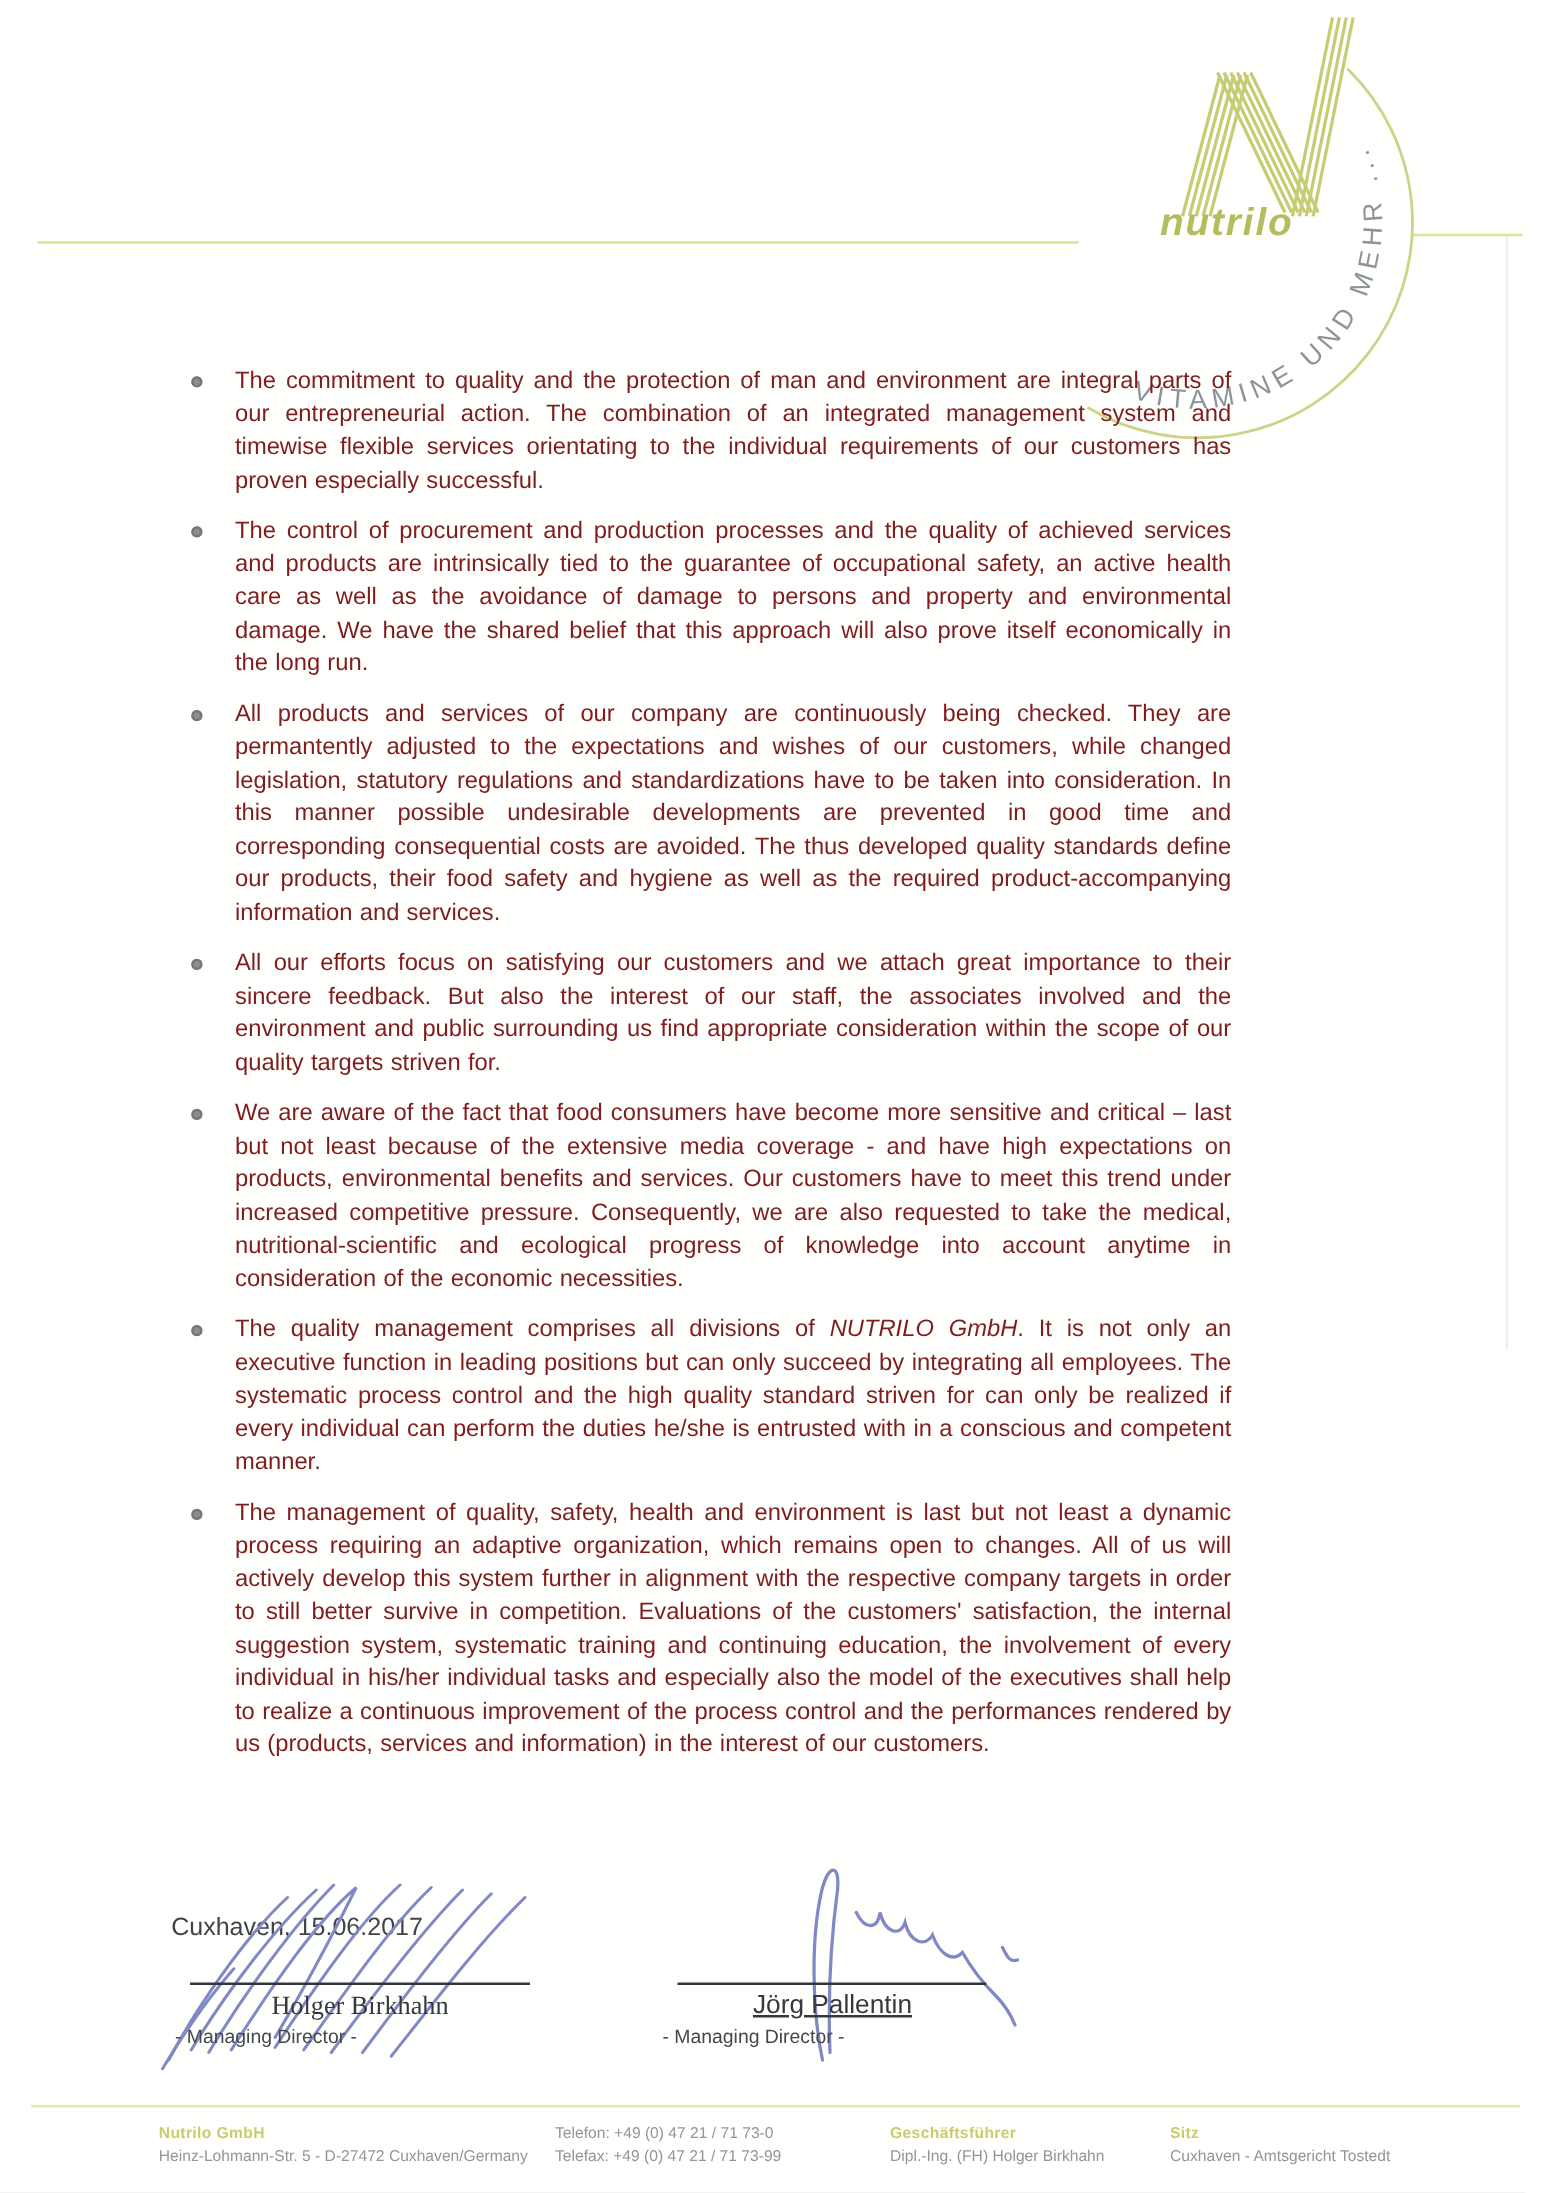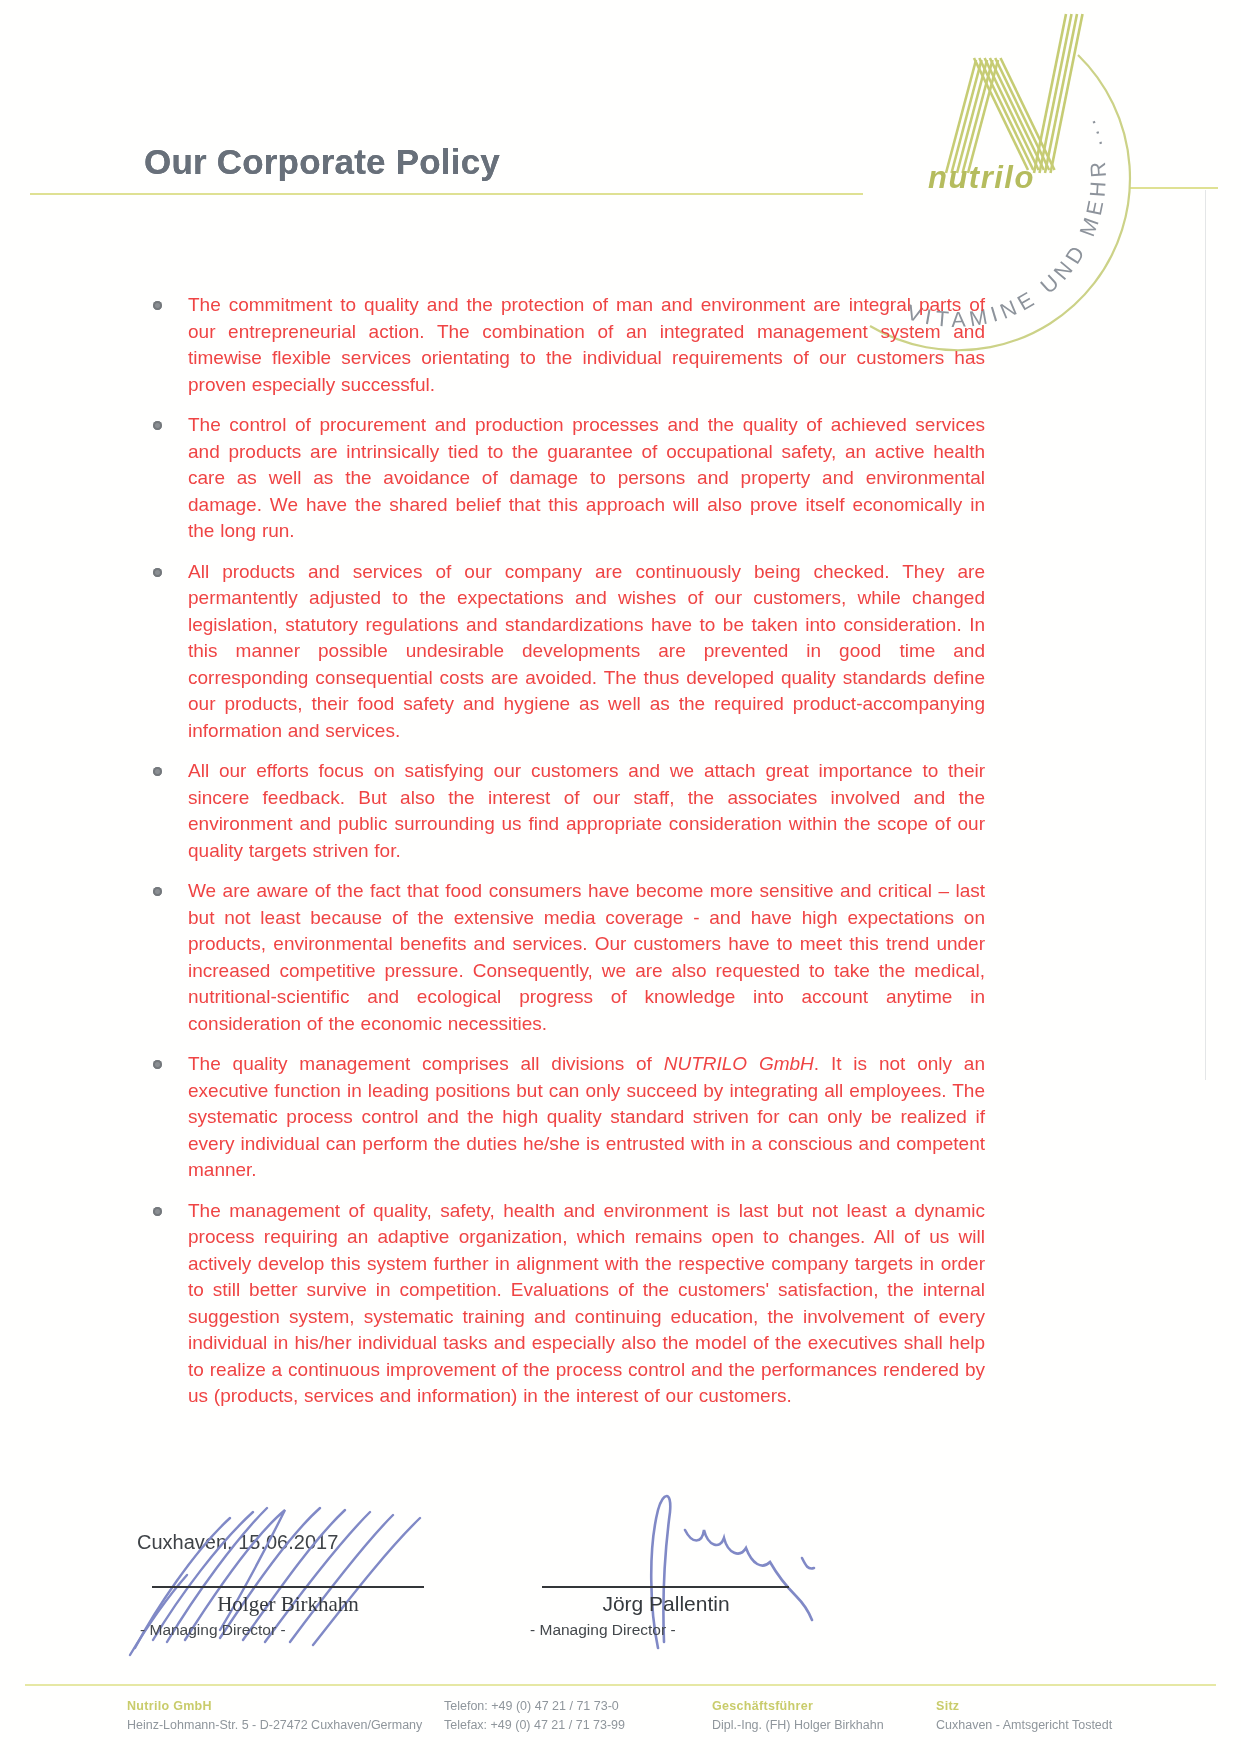--- a/index.html
+++ b/index.html
@@ -17,35 +17,35 @@
   .rule-left{left:30px;top:193px;width:833px;}
   .rule-right{left:1130px;top:187px;width:88px;}
   .logo-svg{position:absolute;left:830px;top:0;}
   .content{
     position:absolute;left:152px;top:292px;width:833px;
     list-style:none;margin:0;padding:0;
   }
   .content li{
     position:relative;padding-left:36px;margin:0 0 14px 0;
     font-size:19px;line-height:26.5px;text-align:justify;
-    color:#ef4444;word-spacing:.5px;
+    color:#7f1d1d;word-spacing:.5px;
   }
   .content li::before{
     content:"";position:absolute;left:1px;top:9px;width:9px;height:9px;
     border-radius:50%;background:#8b8f93;
     box-shadow:inset 0 0 0 2px #74787c;
   }
   .content li i{font-style:italic;}
   .dateline{position:absolute;left:137px;top:1487px;font-size:20px;color:#3f4347;margin-top:44px;}
   .sig-line{position:absolute;height:2px;background:#333639;}
   .sig-line-left{left:152px;top:1586px;width:272px;}
   .sig-line-right{left:542px;top:1586px;width:247px;}
   .sig-name{position:absolute;text-align:center;font-size:21px;color:#35393d;}
   .sig-name-left{left:140px;top:1592px;width:296px;font-family:Liberation Serif, serif;}
-  .sig-name-right{left:530px;top:1592px;width:272px;}
+  .sig-name-right{left:530px;top:1592px;width:272px;text-decoration:underline;}
   .sig-role{position:absolute;text-align:left;font-size:15.5px;color:#44484c;}
   .sig-role-left{left:140px;top:1621px;width:296px;}
   .sig-role-right{left:530px;top:1621px;width:272px;}
   .sig-ink{position:absolute;}
   .sig-ink-left{left:125px;top:1490px;}
   .sig-ink-right{left:530px;top:1470px;}
   .footer-rule{position:absolute;left:25px;top:1684px;width:1191px;height:2px;background:#e6e8a4;}
   .footer-cols{position:absolute;left:0;top:1697px;width:1241px;height:50px;font-size:12.5px;}
   .fcol{position:absolute;top:0;}
   .fcol:nth-child(1){left:127px;}
@@ -54,21 +54,20 @@
   .fcol:nth-child(4){left:936px;}
   .fhead{height:19px;line-height:19px;font-weight:bold;color:#c9cc6b;letter-spacing:.3px;}
   .fline{height:19px;line-height:19px;color:#8f969c;}
   .scan-edge{position:absolute;left:1205px;top:190px;width:1px;height:890px;background:rgba(178,184,190,.35);}
 </style>
 </head>
 <body>
 
 <div class="page">
 
-  <div class="title">Our Corporate Policy</div>
 
   <div class="rule rule-left"></div>
   <div class="rule rule-right"></div>
 
   <svg class="logo-svg" width="411" height="400" viewBox="830 0 411 400" xmlns="http://www.w3.org/2000/svg">
     <g stroke="#c6cc74" stroke-width="2.6" fill="none">
 
       <line x1="946" y1="173" x2="976" y2="60"></line>
       <line x1="951.5" y1="173" x2="981.5" y2="60"></line>
       <line x1="957" y1="173" x2="987" y2="60"></line>

